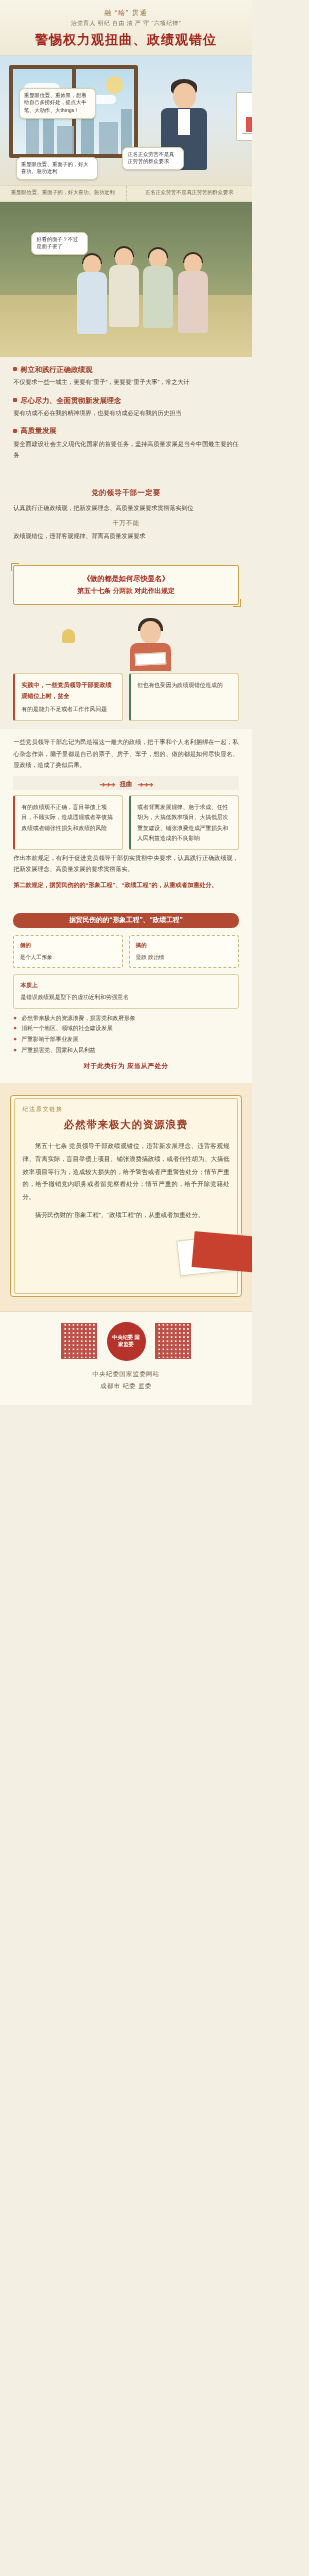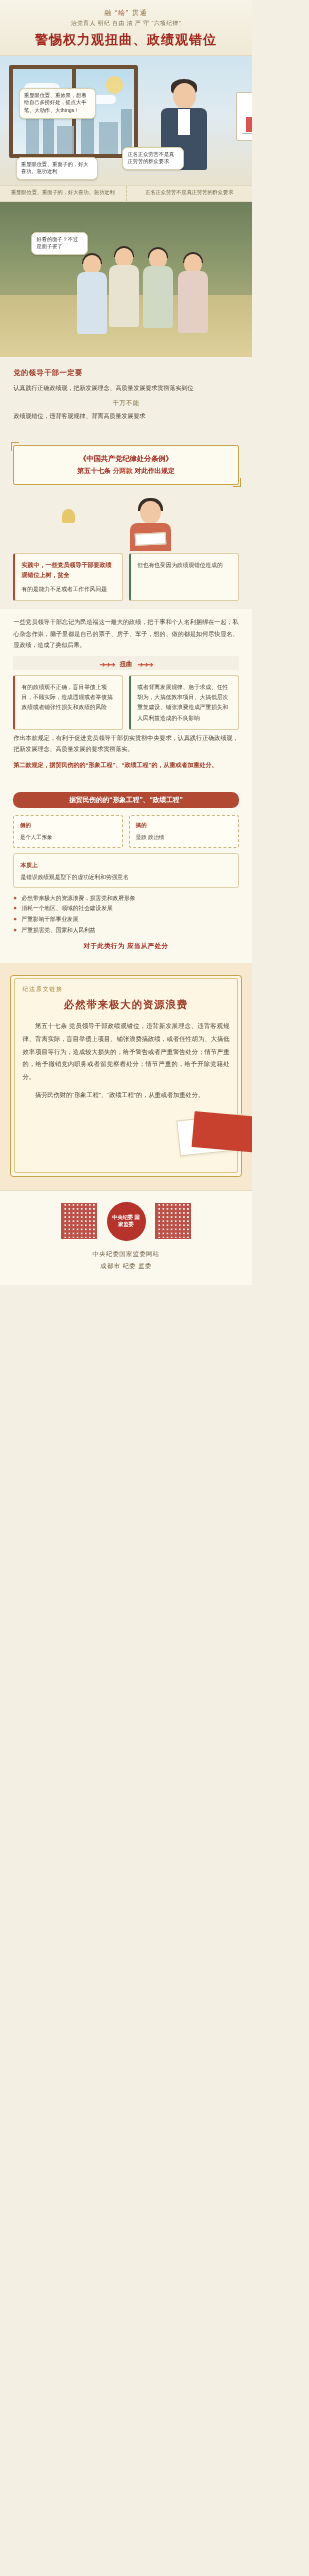--- a/index.html
+++ b/index.html
@@ -187,21 +187,21 @@
     font-size: 6px; line-height: 1.85; color: #4a4236; text-align: justify;
   }
 
   .para {
     font-size: 6px; line-height: 1.9; color: #4a4236;
     text-align: justify; margin-bottom: 4.6px;
   }
   .para-em { color: #9d3a25; font-weight: bold; }
 
   .centered-title {
-    text-align: left; font-size: 7.2px; font-weight: bold;
+    text-align: center; font-size: 7.2px; font-weight: bold;
     color: #9d3a25; letter-spacing: 0.5px; margin: 3.1px 0 5.2px;
   }
   .center-line { text-align: center; font-size: 6.2px; color: #7d6a45; margin: 3.1px 0; letter-spacing: 0.5px;}
 
   
   .frame-wrap { padding: 9.3px 13.4px; background: #f3efe2; }
   .frame {
     border: 1px solid #c9a34a;
     border-radius: 2.1px;
     padding: 7.2px 8.2px;
@@ -409,31 +409,45 @@
         </div>
       <div class="fig f4">
           <div class="hr"></div>
           <div class="h"></div>
           <div class="bd"></div>
         </div>
     </div>
     <div class="bubble bub-d">好看的面子？不过是面子罢了</div>
   </div>
 
+  <div class="sec sec-tan">
+    <div class="bullet-item">
+      <div class="bullet-head">树立和践行正确政绩观</div>
+      <div class="bullet-body">不仅要求一些一城主，更要有“里子”，更要要“里子大事”，常之大计</div>
+    </div>
+    <div class="bullet-item">
+      <div class="bullet-head">尽心尽力、全面贯彻新发展理念</div>
+      <div class="bullet-body">要有功成不必在我的精神境界，也要有功成必定有我的历史担当</div>
+    </div>
+    <div class="bullet-item">
+      <div class="bullet-head">高质量发展</div>
+      <div class="bullet-body">要全面建设社会主义现代化国家的首要任务，坚持高质量发展是当今中国最主要的任务</div>
+    </div>
+  </div>
 
   <div class="sec sec-tan">
     <div class="centered-title">党的领导干部一定要</div>
     <div class="para">认真践行正确政绩观，把新发展理念、高质量发展要求贯彻落实到位</div>
     <div class="center-line">千万不能</div>
     <div class="para">政绩观错位，违背客观规律、背离高质量发展要求</div>
   </div>
 
   <div class="frame-wrap">
     <div class="frame">
-      <div class="l1">《中国共产党纪律处分条例》</div>
+      <div class="l1">《做的都是如何尽快显名》</div>
       <div class="l2">
         <span>第五十七条</span>
         <span class="hl">分两款</span>
         <span>对此作出规定</span>
       </div>
     </div>
   </div>
 
   <div class="reader">
     <div class="lamp"></div>

